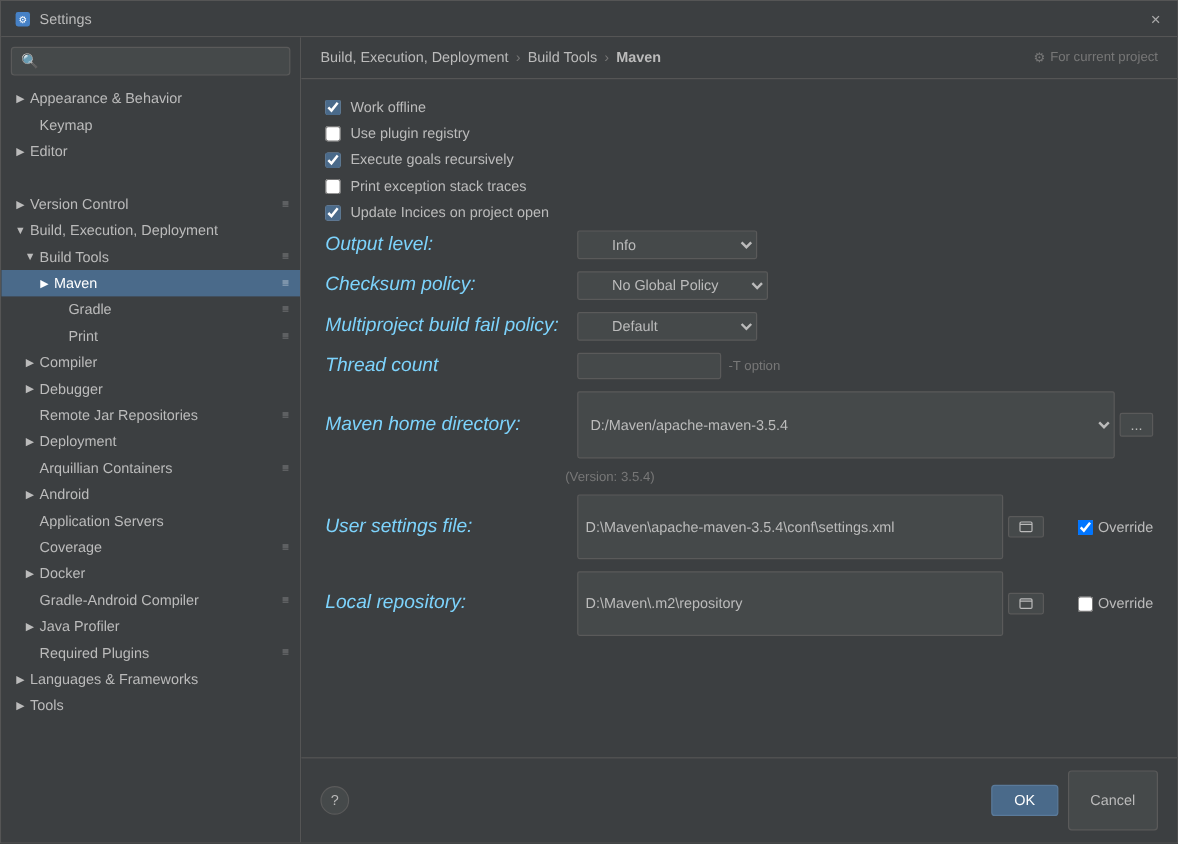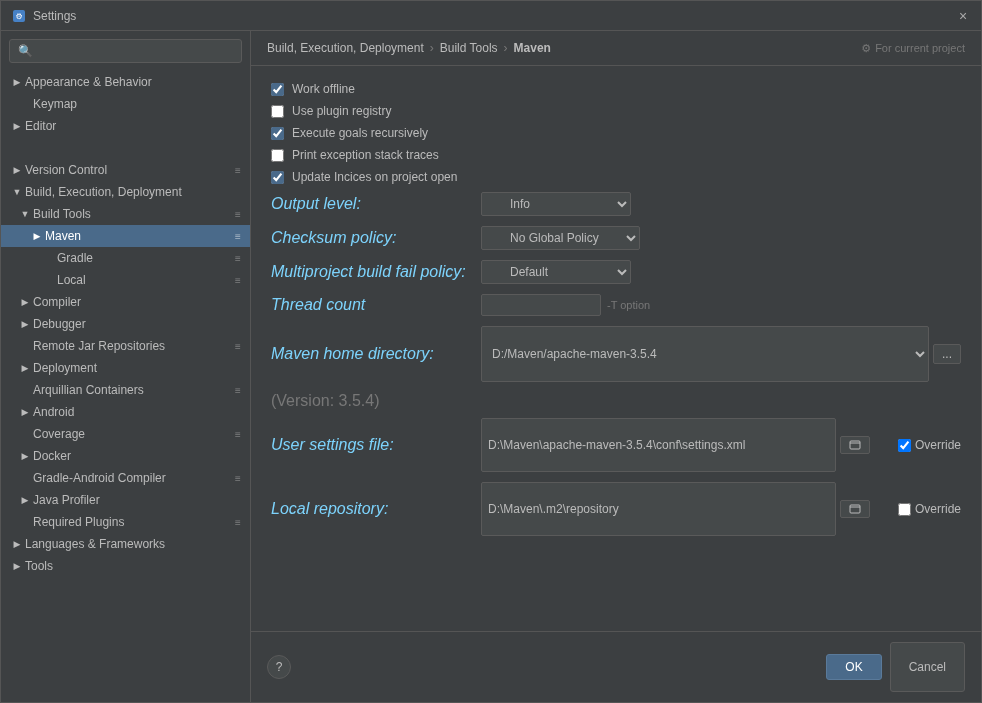--- a/index.html
+++ b/index.html
@@ -233,21 +233,22 @@
       padding: 2px 8px;
       border-radius: 2px;
       cursor: pointer;
       min-width: 28px;
       display: flex;
       align-items: center;
       justify-content: center;
     }
     .version-hint {
       color: #777;
-      font-size: 16px;
+      font-size: 11px;
+      margin-left: 200px;
       margin-bottom: 8px;
     }
     .override-checkbox {
       display: flex;
       align-items: center;
       gap: 4px;
       color: #bbb;
       font-size: 12px;
       padding-left: 24px;
     }
@@ -354,21 +355,21 @@
             <span class="label">Maven</span>
             <span class="icon-right">≡</span>
           </div>
           <div class="tree-item indent-4">
             <span class="arrow"></span>
             <span class="label">Gradle</span>
             <span class="icon-right">≡</span>
           </div>
           <div class="tree-item indent-4">
             <span class="arrow"></span>
-            <span class="label">Local</span>
+            <span class="label">Print</span>
             <span class="icon-right">≡</span>
           </div>
           <div class="tree-item indent-2">
             <span class="arrow">▶</span>
             <span class="label">Compiler</span>
           </div>
           <div class="tree-item indent-2">
             <span class="arrow">▶</span>
             <span class="label">Debugger</span>
           </div>
@@ -382,20 +383,24 @@
             <span class="label">Deployment</span>
           </div>
           <div class="tree-item indent-2">
             <span class="arrow"></span>
             <span class="label">Arquillian Containers</span>
             <span class="icon-right">≡</span>
           </div>
           <div class="tree-item indent-2">
             <span class="arrow">▶</span>
             <span class="label">Android</span>
+          </div>
+          <div class="tree-item indent-2">
+            <span class="arrow"></span>
+            <span class="label">Application Servers</span>
           </div>
           <div class="tree-item indent-2">
             <span class="arrow"></span>
             <span class="label">Coverage</span>
             <span class="icon-right">≡</span>
           </div>
           <div class="tree-item indent-2">
             <span class="arrow">▶</span>
             <span class="label">Docker</span>
           </div>

